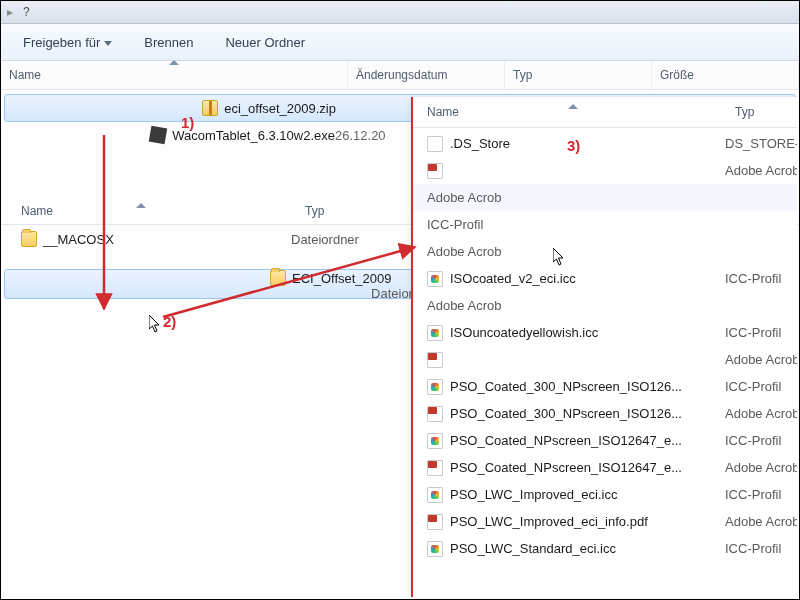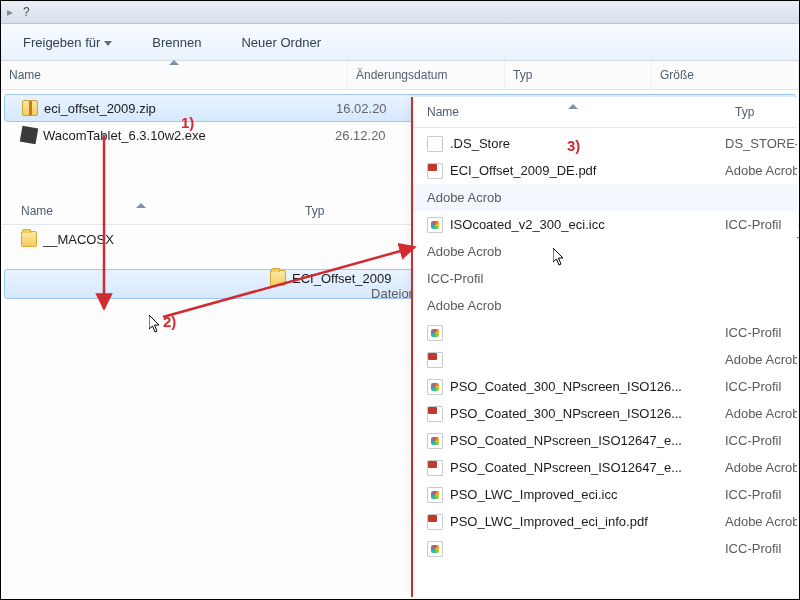--- a/index.html
+++ b/index.html
@@ -36,21 +36,21 @@
   .titlebar .sep {
     color: #8a8a8a;
     margin-right: 10px;
   }
 
   
   .toolbar {
     height: 36px;
     display: flex;
     align-items: center;
-    gap: 40px;
+    gap: 32px;
     padding: 0 22px;
     background: linear-gradient(#f7fbff, #e9f2fb);
     border-bottom: 1px solid #cfd8e3;
     color: #324154;
   }
   .toolbar .item {
     cursor: default;
     display: inline-flex;
     align-items: center;
     gap: 4px;
@@ -106,21 +106,21 @@
     height: 26px;
     padding-left: 20px;
   }
   .row.selected {
     background: linear-gradient(#e9f3ff, #d6e8fd);
     border: 1px solid #9ec7f3;
     border-radius: 3px;
     margin: 0 3px;
     padding-left: 17px;
   }
-  .row .fname { width: 314px; display: flex; align-items: center; gap: 6px; }
+  .row .fname { width: 314px; display: flex; align-items: center; gap: 6px; justify-content: flex-end; }
   .row .fdate { width: 140px; color: #666; }
 
   
   .ic { width: 16px; height: 16px; display: inline-block; }
   .ic-zip { background: linear-gradient(#f9e6a6,#f3cf5e); border: 1px solid #c9a436; box-sizing: border-box; border-radius: 2px; position:relative; }
   .ic-zip::after { content:""; position:absolute; left:6px; top:0; width:3px; height:100%; background:#c97b1c; }
   .ic-exe { background: #3a3a3a; transform: rotate(10deg); }
   .ic-folder { background: linear-gradient(#ffe9a5,#f6cd61); border:1px solid #d4a931; box-sizing:border-box; border-radius:2px; position:relative; }
   .ic-folder::before { content:""; position:absolute; left:0; top:-3px; width:7px; height:3px; background:#f6cd61; border:1px solid #d4a931; border-bottom:none; border-radius:2px 2px 0 0; }
   .ic-file { background: #fff; border: 1px solid #c7cbd1; box-sizing:border-box; border-radius:1px; }
@@ -139,21 +139,21 @@
     display: flex;
     align-items: center;
     border-bottom: 1px solid #e3e6eb;
     font-size: 12px;
     color: #4f5d6f;
   }
   .subheader .cA { width: 284px; padding-left: 20px; position:relative; }
   .subheader .cB { flex:1; }
 
   .subrow {
-    display:flex; align-items:center; height:28px; padding-left:20px;text-align:right;
+    display:flex; align-items:center; height:28px; padding-left:20px;
   }
   .subrow.selected {
     background: linear-gradient(#e9f3ff,#d6e8fd);
     border:1px solid #9ec7f3; border-radius:3px; margin:16px 3px; padding-left:10px;flex-direction:column;
   }
   .subrow .nA { width: 270px; display:flex; align-items:center; gap:6px; }
   .subrow .nB { flex:1; color:#5a5a5a; }
 
   
   .rightpane {
@@ -253,21 +253,20 @@
       <span>Größe</span>
     </div>
   </div>
 
   <div class="filelist" id="upper-list">
       <div class="row selected">
         <span class="fname">
           <span class="ic ic-zip"></span>
           <span>eci_offset_2009.zip</span>
         </span>
-        <span class="fdate">16.02.20</span>
       </div>
       <div class="row">
         <span class="fname">
           <span class="ic ic-exe"></span>
           <span>WacomTablet_6.3.10w2.exe</span>
         </span>
         <span class="fdate">26.12.20</span>
       </div>
     </div>
 
@@ -313,46 +312,46 @@
         <div class="rrow">
           <span class="rname">
             <span class="ic ic-file"></span>
             <span>.DS_Store</span>
           </span>
           <span class="rtype">DS_STORE-Da</span>
         </div>
         <div class="rrow">
           <span class="rname">
             <span class="ic ic-pdf"></span>
-            <span>ECI_Offset_2009_DE.pdf</span>
           </span>
           <span class="rtype">Adobe Acrob</span>
         </div>
         <div class="rrow highlight">
           <span class="rtype">Adobe Acrob</span>
         </div>
         <div class="rrow">
-          <span class="rname">
-            <span class="ic ic-icc"></span>
-            <span>ISOcoated_v2_300_eci.icc</span>
-          </span>
-          <span class="rtype">ICC-Profil</span>
-        </div>
-        <div class="rrow">
-          <span class="rtype">Adobe Acrob</span>
-        </div>
-        <div class="rrow">
-          <span class="rtype">ICC-Profil</span>
-        </div>
-        <div class="rrow">
-          <span class="rtype">Adobe Acrob</span>
-        </div>
-        <div class="rrow">
-          <span class="rname">
-            <span class="ic ic-icc"></span>
+          <span class="rtype">ICC-Profil</span>
+        </div>
+        <div class="rrow">
+          <span class="rtype">Adobe Acrob</span>
+        </div>
+        <div class="rrow">
+          <span class="rname">
+            <span class="ic ic-icc"></span>
+            <span>ISOcoated_v2_eci.icc</span>
+          </span>
+          <span class="rtype">ICC-Profil</span>
+        </div>
+        <div class="rrow">
+          <span class="rtype">Adobe Acrob</span>
+        </div>
+        <div class="rrow">
+          <span class="rname">
+            <span class="ic ic-icc"></span>
+            <span>ISOuncoatedyellowish.icc</span>
           </span>
           <span class="rtype">ICC-Profil</span>
         </div>
         <div class="rrow">
           <span class="rname">
             <span class="ic ic-pdf"></span>
           </span>
           <span class="rtype">Adobe Acrob</span>
         </div>
         <div class="rrow">
@@ -393,20 +392,21 @@
         <div class="rrow">
           <span class="rname">
             <span class="ic ic-pdf"></span>
             <span>PSO_LWC_Improved_eci_info.pdf</span>
           </span>
           <span class="rtype">Adobe Acrob</span>
         </div>
         <div class="rrow">
           <span class="rname">
             <span class="ic ic-icc"></span>
+            <span>PSO_LWC_Standard_eci.icc</span>
           </span>
           <span class="rtype">ICC-Profil</span>
         </div>
       </div>
   </div>
 
   <span class="ann" style="left:180px; top:113px;">1)</span>
   <span class="ann" style="left:162px; top:312px;">2)</span>
   <span class="ann" style="left:566px; top:136px;">3)</span>
 

